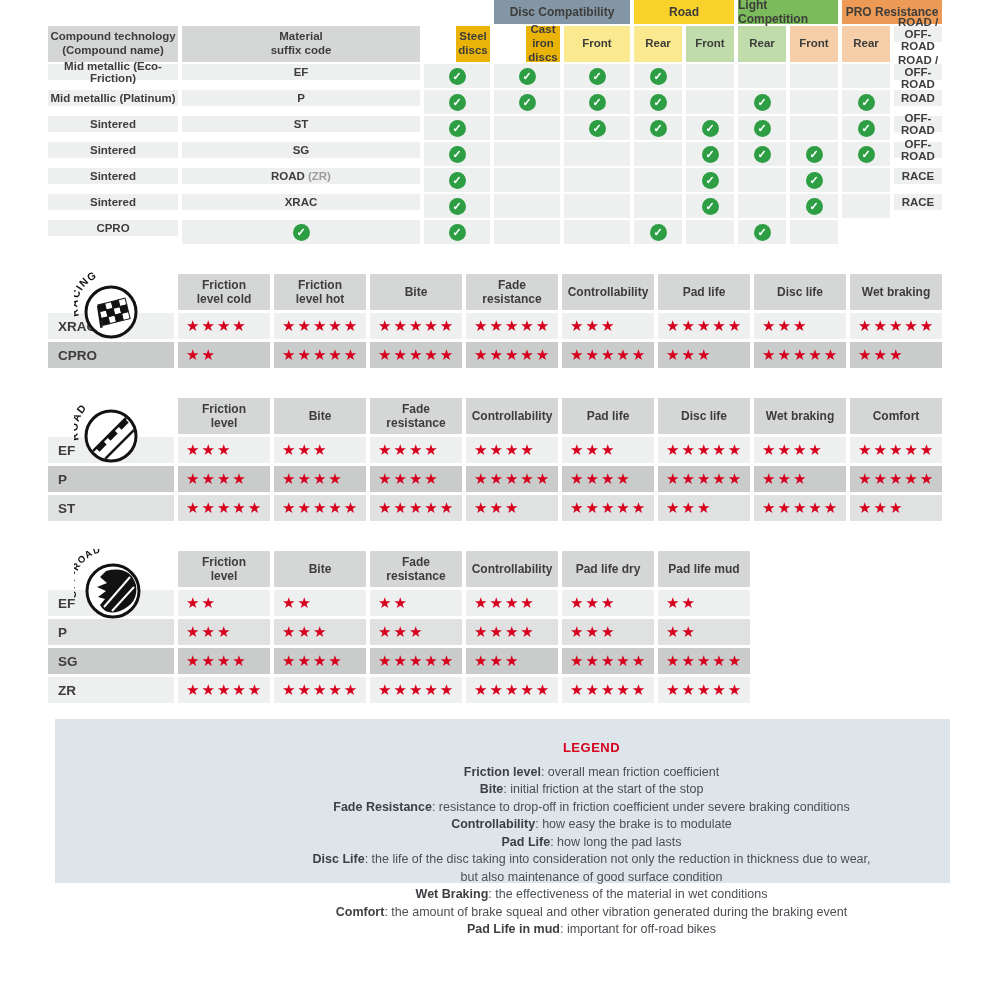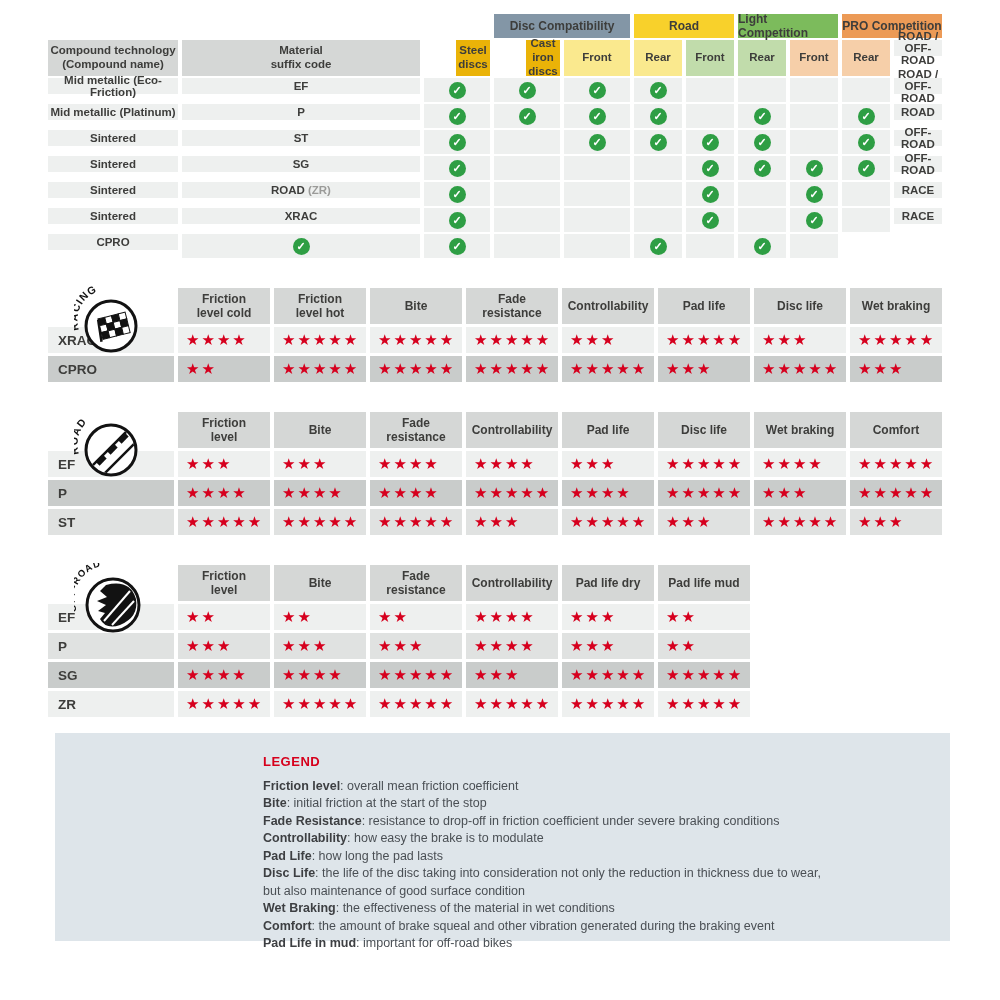--- a/index.html
+++ b/index.html
@@ -1,17 +1,17 @@
 <!DOCTYPE html>
 <html><head>
 <meta charset="utf-8">
 <style>
   html,body{margin:0;padding:0;background:#fff;}
   .page{position:relative;width:1000px;height:1000px;overflow:hidden;background:#fff;
-        font-family:"Liberation Sans",sans-serif;color:#3d3d3b;padding-top:14px;box-sizing:border-box;}
+        font-family:"Liberation Sans",sans-serif;color:#3d3d3b;box-sizing:border-box;}
 
   
   .compat{display:grid;margin-left:48px;width:894px;
           grid-template-columns:130px 238px 66px 66px 66px 48px 48px 48px 48px 48px 48px;
           gap:2px 4px;}
   .band{height:24px;display:flex;align-items:center;justify-content:center;
         font-weight:bold;font-size:12px;}
   .slate{background:#8396a6;} .yellow{background:#f8d12b;}
   .green{background:#7cbb5c;} .orange{background:#ec9a56;}
   .hcell,.sub{height:36px;display:flex;align-items:center;justify-content:center;text-align:center;
@@ -36,39 +36,39 @@
   .rhead{height:36px;background:#d5d7d6;display:flex;align-items:center;justify-content:center;
          text-align:center;font-weight:bold;font-size:12px;line-height:1.2;white-space:pre-line;}
   .rhead-spacer{background:transparent;}
   .rlabel{height:26px;display:flex;align-items:center;padding-left:10px;box-sizing:border-box;
          font-weight:bold;font-size:13.5px;}
   .stars{height:26px;display:flex;align-items:center;padding-left:8px;box-sizing:border-box;
          color:#d6001e;font-size:15px;letter-spacing:2px;overflow:hidden;}
   .shade-light{background:#eef0ef;} .shade-mid{background:#e0e2e1;} .shade-dark{background:#c9cccb;}
 
   
-  .legend{margin:16px 0 0 55px;width:895px;height:208px;background:#dee5ea;box-sizing:border-box;
-          padding:20px 30px 0 208px;font-size:12.5px;line-height:17.5px;color:#4a4f54;}
+  .legend{margin:16px 0 0 55px;width:895px;height:164px;background:#dee5ea;box-sizing:border-box;
+          padding:20px 30px 0 208px;font-size:12.5px;line-height:17.5px;color:#4a4f54;text-align:center;}
   .legend-title{color:#d6001c;font-weight:bold;font-size:13px;margin-bottom:7px;letter-spacing:.5px;}
   .legend-line b{color:#3d3f42;}
 
   
   .arct{font-family:"Liberation Sans",sans-serif;font-size:10.5px;font-weight:bold;fill:#121212;letter-spacing:1px;}
 </style>
 </head>
 <body>
 
 <div class="page">
 
   <div class="compat">
     <div style="grid-column:1/4"></div>
     <div class="band slate" style="grid-column:4/6">Disc Compatibility</div>
     <div class="band yellow" style="grid-column:6/8">Road</div>
     <div class="band green" style="grid-column:8/10">Light Competition</div>
-    <div class="band orange" style="grid-column:10/12">PRO Competition</div>
+    <div class="band orange" style="grid-column:10/12">PRO Resistance</div>
 
     <div class="hcell">Compound technology
 (Compound name)</div>
     <div class="hcell">Material
 suffix code</div>
     <div class="sub slate-l">Steel
 discs</div>
     <div class="sub slate-l">Cast iron
 discs</div>
     <div class="sub yellow-l">Front</div>

